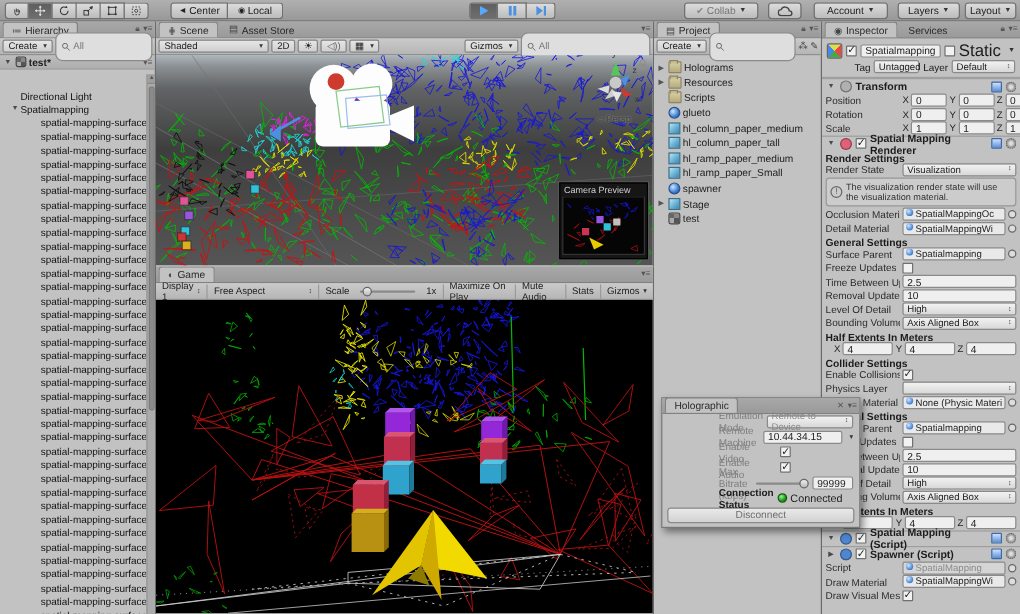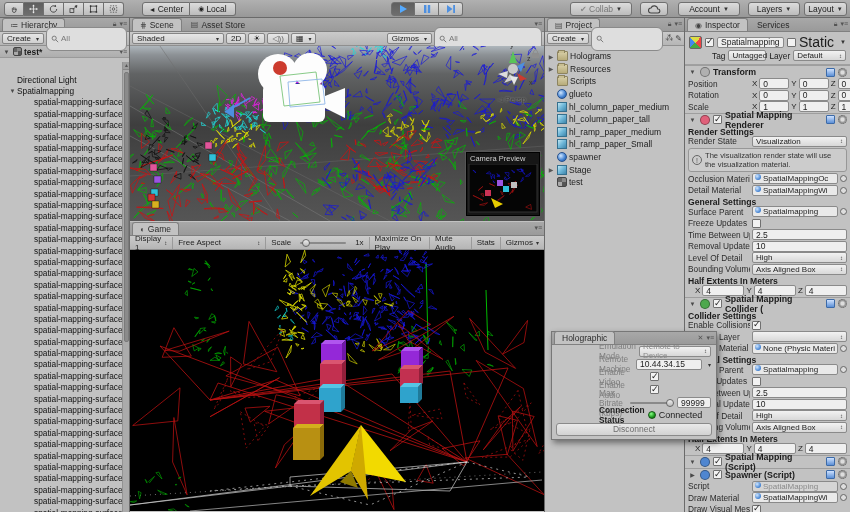--- a/index.html
+++ b/index.html
@@ -819,28 +819,20 @@
         <div class="fieldrow" style="padding-left: 10px;">
           <span class="vec">
             <span class="ax">X</span>
             <span class="tfield">4</span>
             <span class="ax">Y</span>
             <span class="tfield">4</span>
             <span class="ax">Z</span>
             <span class="tfield">4</span>
           </span>
         </div>
-        <div class="sec-head">
-          <span class="fold">▼</span>
-          <span class="cicon" style="background: rgb(77, 168, 77);"></span>
-          <span class="cbx on"></span>
-          <span>Spatial Mapping Collider (</span>
-          <span class="book"></span>
-          <span class="gear"></span>
-        </div>
         <div class="heading">Collider Settings</div>
         <div class="fieldrow">
           <span class="flabel">Enable Collisions</span>
           <span class="cbx on"></span>
         </div>
         <div class="fieldrow">
           <span class="flabel">Physics Layer</span>
           <span class="ddown flex1">
             <span></span>
             <span class="ar">↕</span>

